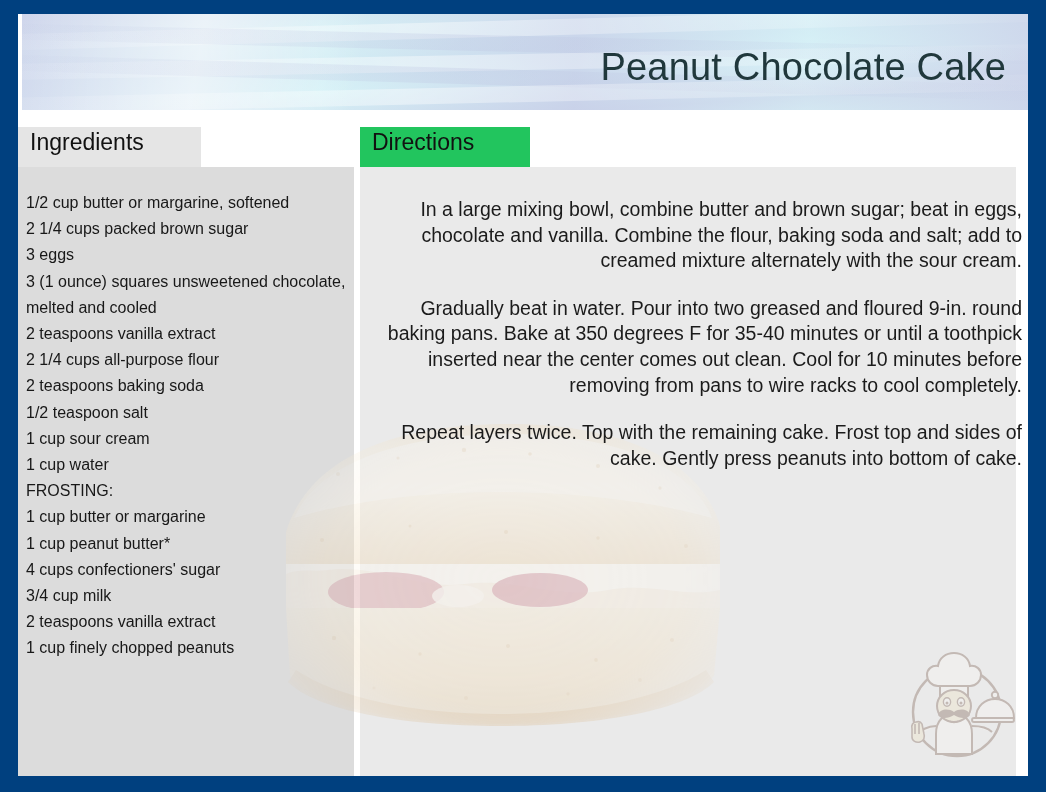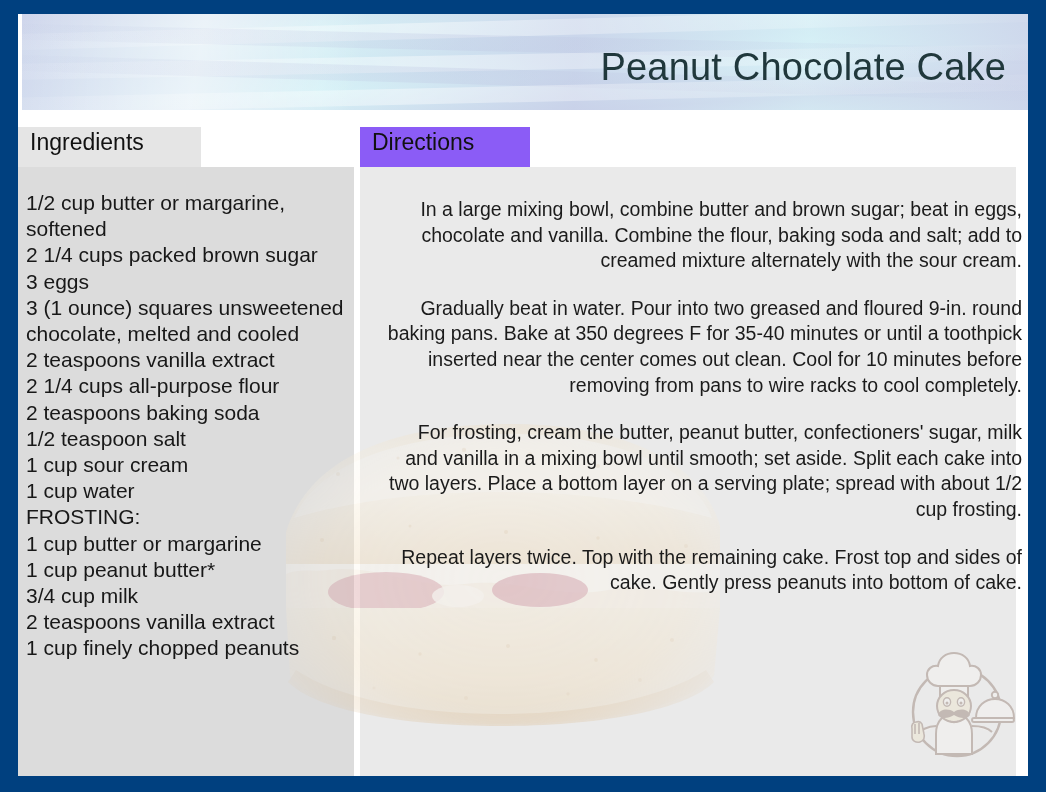--- a/index.html
+++ b/index.html
@@ -80,21 +80,21 @@
   }
   .panel-header .htext {
     position: absolute;
     left: 12px;
     top: 2px;
     font-size: 23px;
     color: #111111;
     white-space: nowrap;
   }
   #ing-header { left: 0px; top: 113px; width: 183px; }
-  #dir-header { left: 342px; top: 113px; width: 170px; background: #8b5cf6; }
+  #dir-header { left: 342px; top: 113px; width: 170px; background: #22c55e; }
 
   #ing-panel {
     position: absolute;
     left: 0px;
     top: 153px;
     width: 336px;
     height: 609px;
     background: #dcdcdc;
   }
   #dir-panel {
@@ -106,21 +106,21 @@
     background: #eaeaea;
   }
 
   
   .text-layer { position: absolute; z-index: 4; }
 
   #ing-list {
     left: 8px;
     top: 176px;
     width: 330px;
-    font-size: 21px;
+    font-size: 16px;
     line-height: 26.2px;
     color: #181818;
   }
   #ing-list .ing-item { white-space: normal; }
 
   #dir-body {
     left: 364px;
     top: 183px;
     width: 640px;
     font-size: 19.5px;
@@ -244,29 +244,29 @@
         <div class="ing-item">3 (1 ounce) squares unsweetened chocolate, melted and cooled</div>
         <div class="ing-item">2 teaspoons vanilla extract</div>
         <div class="ing-item">2 1/4 cups all-purpose flour</div>
         <div class="ing-item">2 teaspoons baking soda</div>
         <div class="ing-item">1/2 teaspoon salt</div>
         <div class="ing-item">1 cup sour cream</div>
         <div class="ing-item">1 cup water</div>
         <div class="ing-item">FROSTING:</div>
         <div class="ing-item">1 cup butter or margarine</div>
         <div class="ing-item">1 cup peanut butter*</div>
+        <div class="ing-item">4 cups confectioners' sugar</div>
         <div class="ing-item">3/4 cup milk</div>
         <div class="ing-item">2 teaspoons vanilla extract</div>
         <div class="ing-item">1 cup finely chopped peanuts</div>
       </div>
 
     <div id="dir-body" class="text-layer">
         <p>In a large mixing bowl, combine butter and brown sugar; beat in eggs, chocolate and vanilla. Combine the flour, baking soda and salt; add to creamed mixture alternately with the sour cream.</p>
         <p>Gradually beat in water. Pour into two greased and floured 9-in. round baking pans. Bake at 350 degrees F for 35-40 minutes or until a toothpick inserted near the center comes out clean. Cool for 10 minutes before removing from pans to wire racks to cool completely.</p>
-        <p>For frosting, cream the butter, peanut butter, confectioners' sugar, milk and vanilla in a mixing bowl until smooth; set aside. Split each cake into two layers. Place a bottom layer on a serving plate; spread with about 1/2 cup frosting.</p>
         <p>Repeat layers twice. Top with the remaining cake. Frost top and sides of cake. Gently press peanuts into bottom of cake.</p>
       </div>
 
     <svg id="chef-logo" viewBox="0 0 126 126">
       <g stroke="#6b4a3a" stroke-width="2.4" fill="none">
         <circle cx="63" cy="70" r="44"></circle>
       </g>
       <g stroke="#6b4a3a" stroke-width="2" fill="#fdfaf4">
 
         <path d="M44,44 C38,44 33,39 33,33 C33,27 38,23 44,24 C45,16 52,11 60,11 C68,11 75,16 76,24 C82,23 87,27 87,33 C87,39 82,44 76,44 Z"></path>

